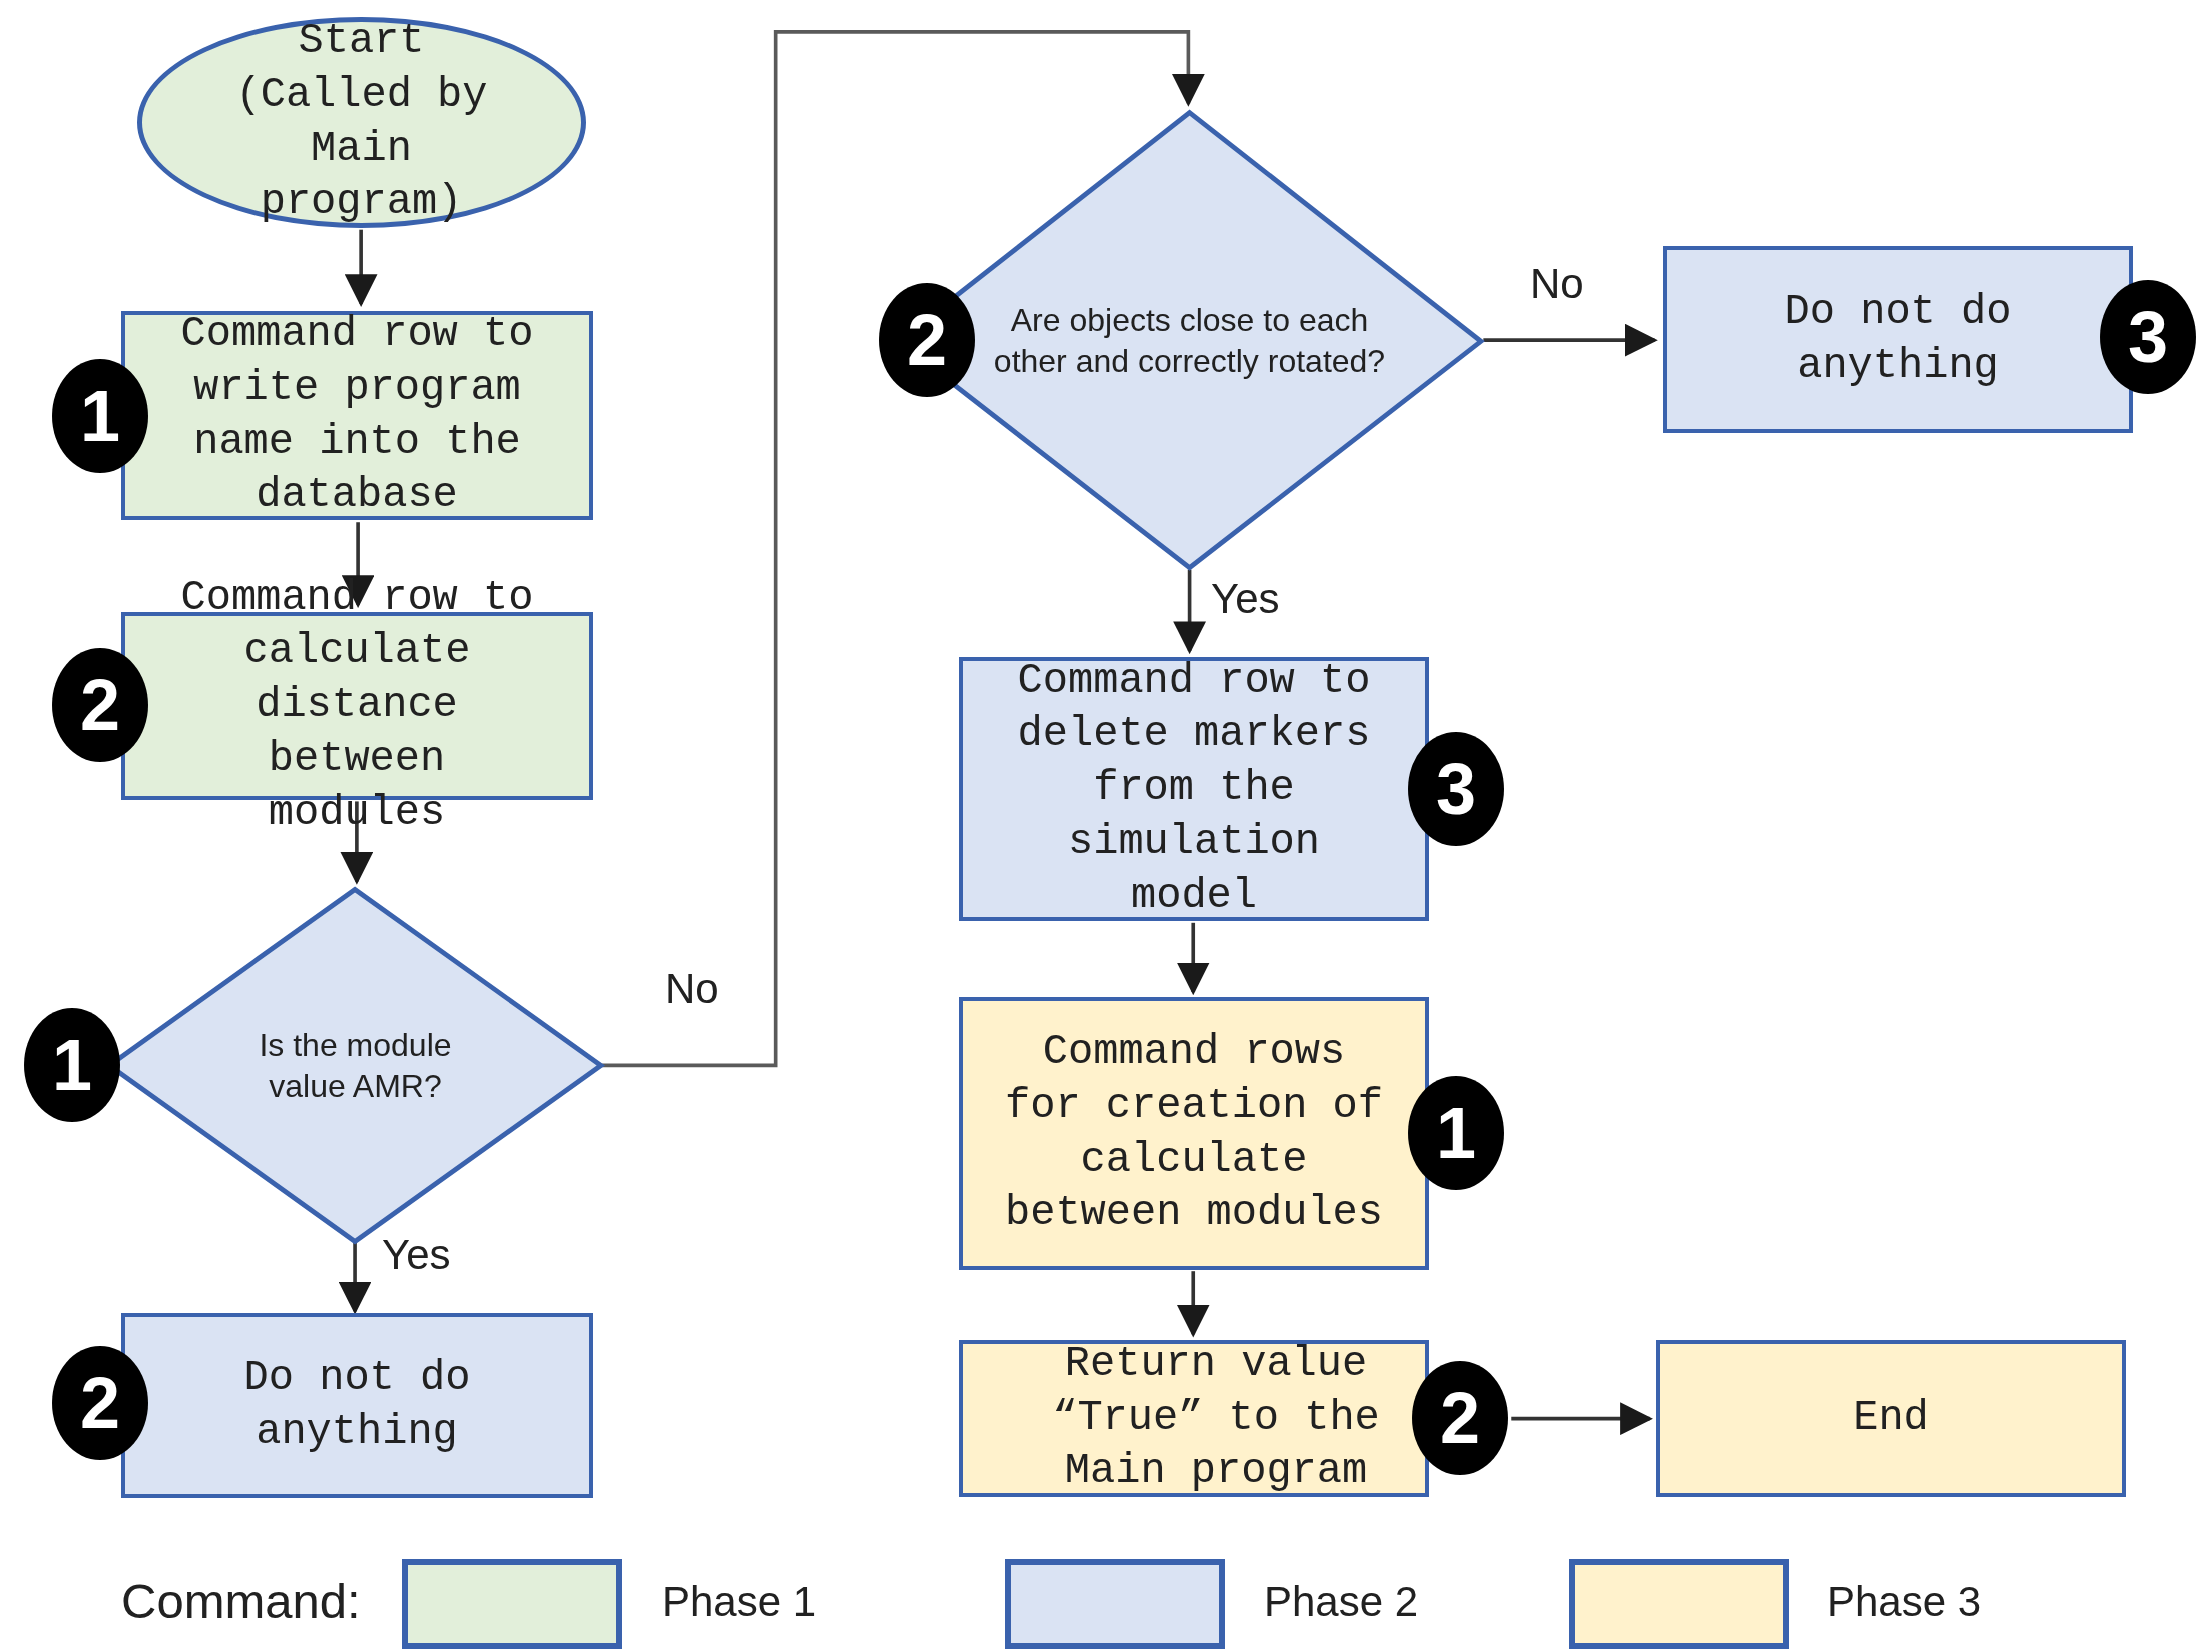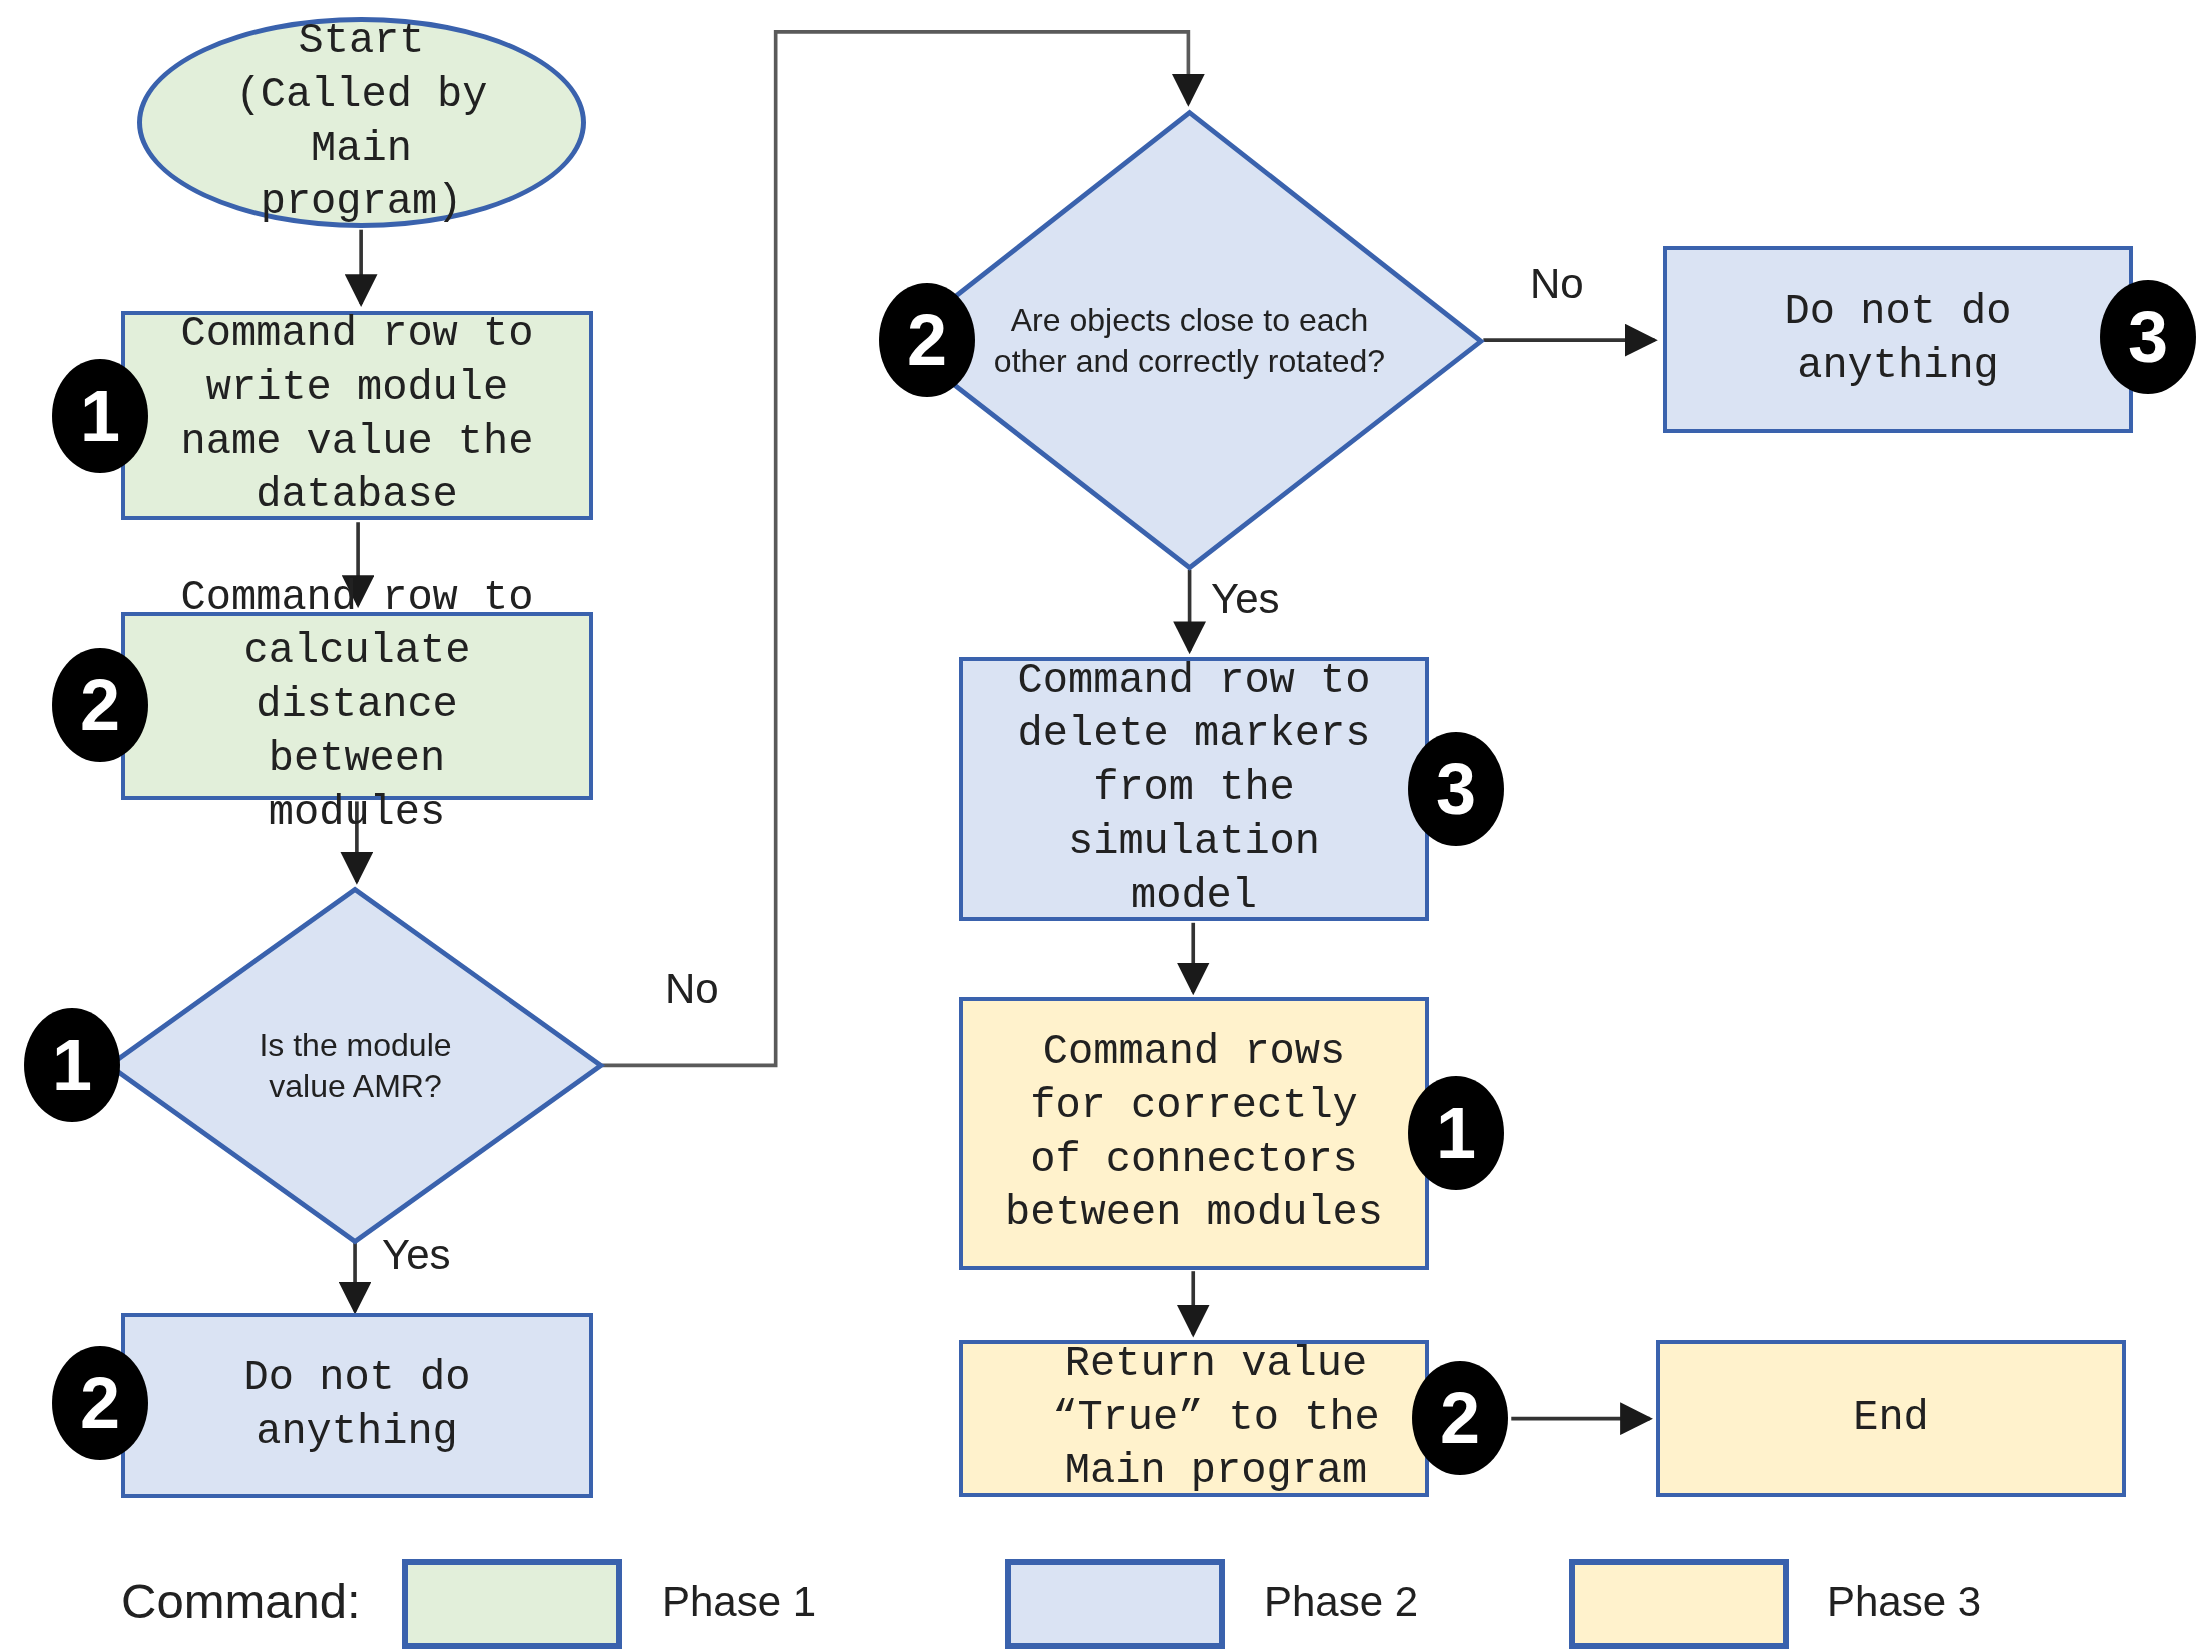--- a/index.html
+++ b/index.html
@@ -82,41 +82,41 @@
 
   <polygon points="585,1465 990,1755 585,2045 180,1755" fill="#dae3f3" stroke="#3a62ad" stroke-width="8"></polygon>
   <polygon points="1960,185 2440,562 1960,935 1480,562" fill="#dae3f3" stroke="#3a62ad" stroke-width="8"></polygon>
 </svg>
 
 <div class="node ellipse phase1" style="left:137px;top:17px;width:449px;height:211px;">
   <span class="txt" style="max-width:273px;">Start (Called by Main program)</span>
 </div>
 
 <div class="node phase1" style="left:121px;top:311px;width:472px;height:209px;">
-  <span class="txt" style="max-width:376px;">Command row to write module name value the database</span>
+  <span class="txt" style="max-width:376px;">Command row to write program name into the database</span>
 </div>
 
 <div class="node phase1" style="left:121px;top:612px;width:472px;height:188px;">
   <span class="txt" style="max-width:376px;">Command row to calculate distance between modules</span>
 </div>
 
 <div class="dtext" style="left:234px;top:953px;width:243px;height:225px;">Is the module value AMR?</div>
 
 <div class="node phase2" style="left:121px;top:1313px;width:472px;height:185px;">
   <span class="txt" style="max-width:425px;">Do not do anything</span>
 </div>
 
 <div class="dtext" style="left:989px;top:231px;width:401px;height:219px;">Are objects close to each other and correctly rotated?</div>
 
 <div class="node phase2" style="left:959px;top:657px;width:470px;height:264px;">
   <span class="txt" style="max-width:382px;">Command row to delete markers from the simulation model</span>
 </div>
 
 <div class="node phase3" style="left:959px;top:997px;width:470px;height:273px;">
-  <span class="txt" style="max-width:395px;">Command rows for correctly of connectors between modules</span>
+  <span class="txt" style="max-width:395px;">Command rows for creation of calculate between modules</span>
 </div>
 
 <div class="node phase3" style="left:959px;top:1340px;width:470px;height:157px;padding-left:44px;">
   <span class="txt" style="max-width:401px;">Return value “True” to the Main program</span>
 </div>
 
 <div class="node phase2" style="left:1663px;top:246px;width:470px;height:187px;">
   <span class="txt" style="max-width:425px;">Do not do anything</span>
 </div>
 

